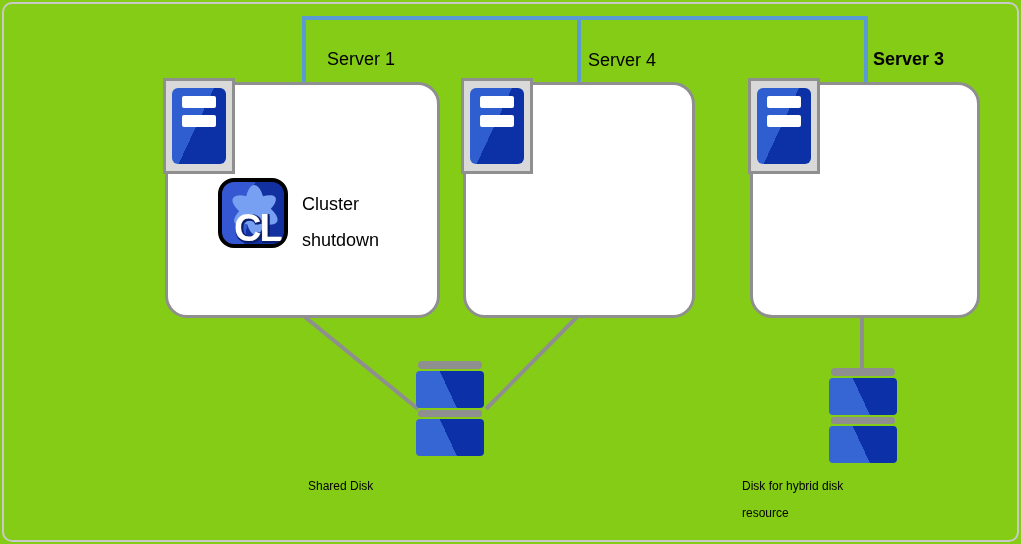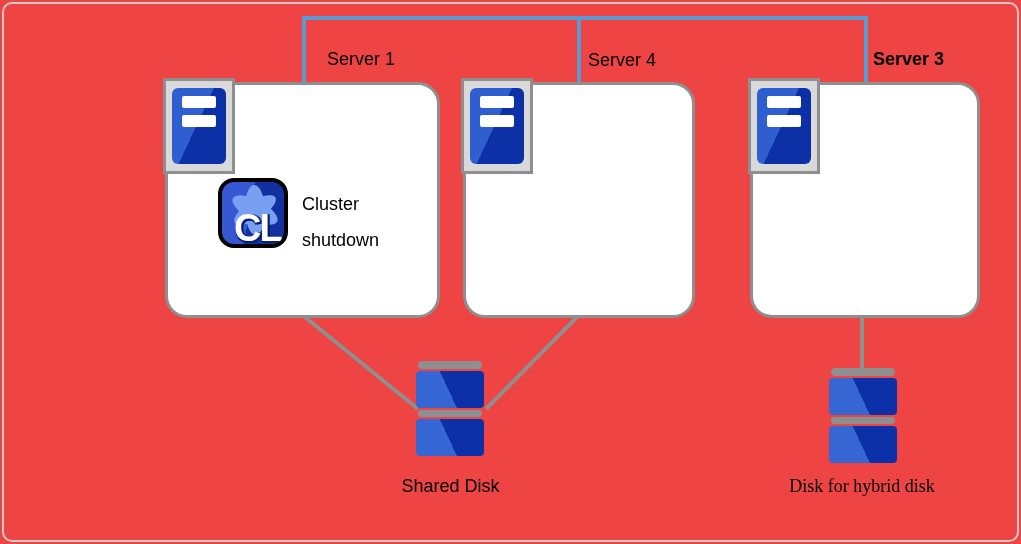--- a/index.html
+++ b/index.html
@@ -1,18 +1,18 @@
 <!DOCTYPE html>
 <html><head>
 <meta charset="utf-8">
 <style>
   html, body { margin: 0; padding: 0; background: #ffffff; }
   .canvas {
     position: relative; width: 1021px; height: 544px;
-    background: #ef4444; overflow: hidden;
+    background: #84cc16; overflow: hidden;
     font-family: "Liberation Sans", sans-serif; color: #000000;
   }
   .outer-border {
     position: absolute; left: 2px; top: 2px; right: 2px; bottom: 2px;
     border: 2px solid #c9c9c9; border-radius: 10px;
   }
 
   
   .hb { position: absolute; background: #5b9bd5; }
   .hb-h  { left: 302px; top: 16px; width: 566px; height: 4px; }
@@ -73,23 +73,23 @@
   .disk { position: absolute; width: 68px; display: flex; flex-direction: column; }
   .disk-shared { left: 416px; top: 361px; }
   .disk-hybrid { left: 829px; top: 368px; }
   .disk-cap { height: 8px; margin: 0 2px 2px; background: #8f8f8f; border-radius: 4px; }
   .disk-seg {
     height: 37px; margin-bottom: 2px; border-radius: 4px;
     background: linear-gradient(65deg, #3566d3 48%, #0c30a7 48%);
   }
   .disk-bar { height: 7px; margin: 0 2px 2px; background: #8f8f8f; border-radius: 3px; }
 
-  .disk-label { position: absolute; font-size: 18px; line-height: 27px; text-align: center; }
+  .disk-label { position: absolute; font-size: 12px; line-height: 27px; }
   .dl-shared { left: 308px; top: 473px; width: 285px; }
-  .dl-hybrid { left: 742px; top: 473px; width: 240px; font-family: Liberation Serif, serif; }
+  .dl-hybrid { left: 742px; top: 473px; width: 240px; }
 
   .link-svg { position: absolute; left: 0; top: 0; pointer-events: none; }
 </style>
 </head>
 <body>
 
 <div class="canvas">
 
   <div class="outer-border"></div>
 
@@ -155,15 +155,16 @@
   </div>
 
   <div class="disk disk-hybrid">
     <div class="disk-cap"></div>
     <div class="disk-seg"></div>
     <div class="disk-bar"></div>
     <div class="disk-seg"></div>
   </div>
   <div class="disk-label dl-hybrid">
     <div>Disk for hybrid disk</div>
+    <div>resource</div>
   </div>
 
 </div>
 
 </body></html>

